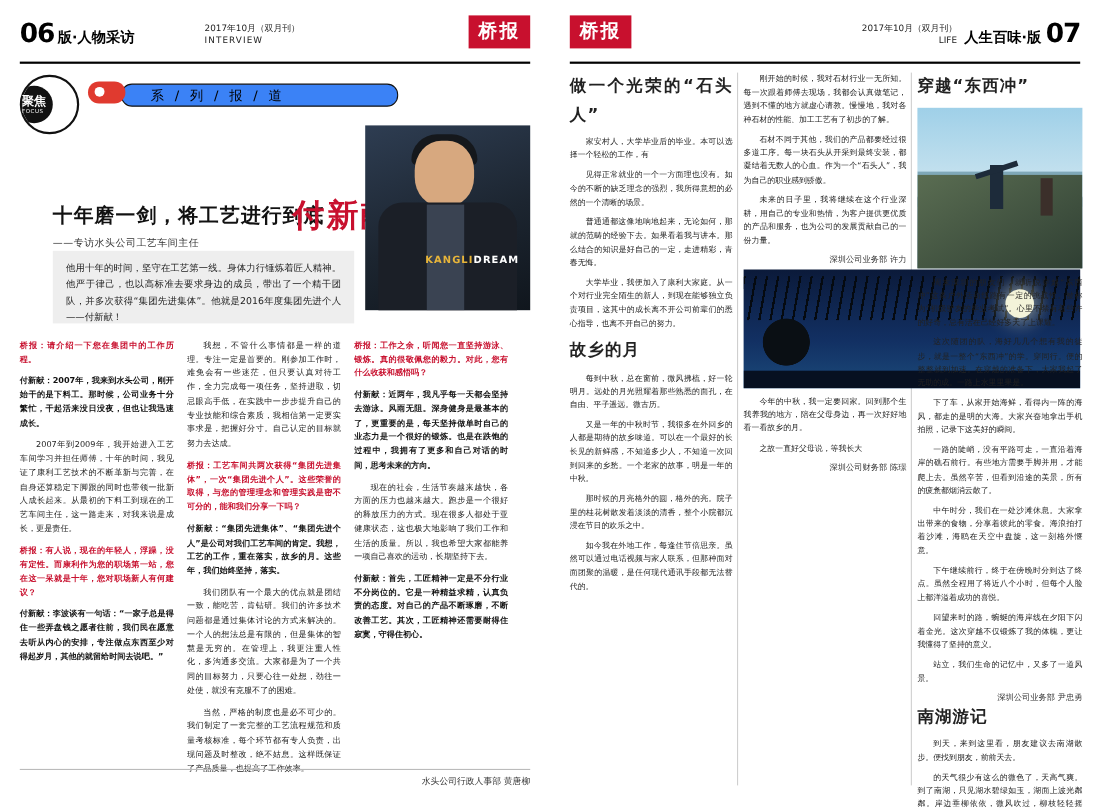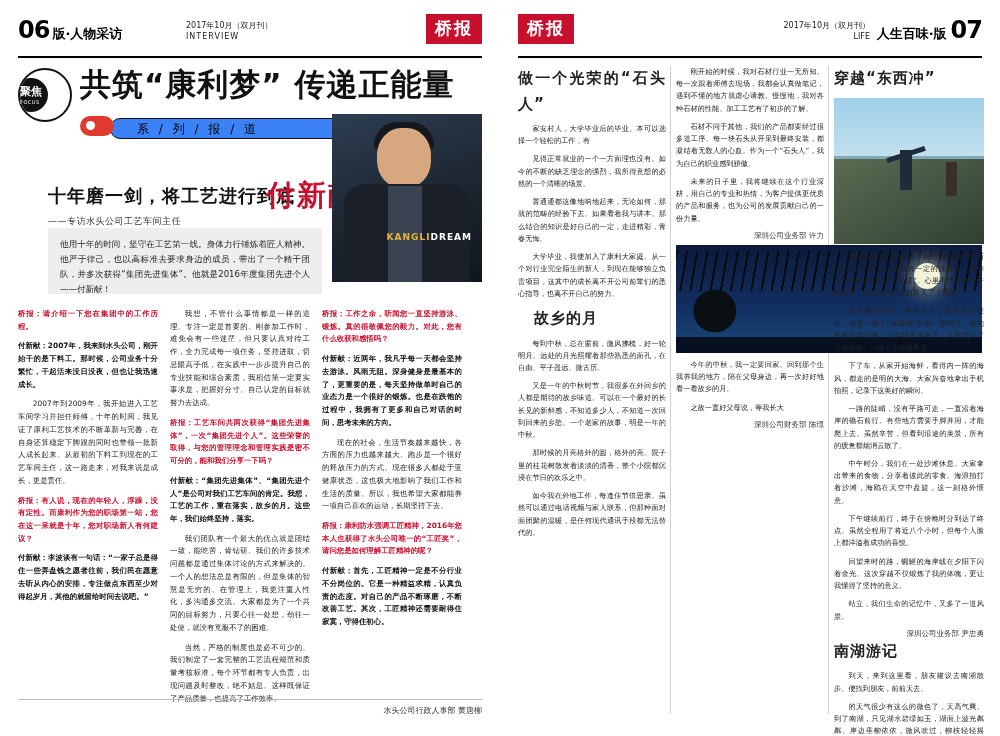--- a/index.html
+++ b/index.html
@@ -130,21 +130,20 @@
 
       <div class="focus-badge">
         <div class="circ"></div>
         <div class="lbl">
           <span>聚焦</span>
           <small>FOCUS</small>
         </div>
       </div>
 
       <div class="headline">
-        <h1>共筑“康利梦”  传递正能量</h1>
         <div class="series">
           <div class="bar">
               <span>系 / 列 / 报 / 道</span>
             </div>
           <div class="bug"></div>
         </div>
       </div>
 
       <div class="subhead">
         <div class="s1">十年磨一剑，将工艺进行到底</div>
@@ -178,21 +177,20 @@
             <p class="">我想，不管什么事情都是一样的道理。专注一定是首要的。刚参加工作时，难免会有一些迷茫，但只要认真对待工作，全力完成每一项任务，坚持进取，切忌眼高手低，在实践中一步步提升自己的专业技能和综合素质，我相信第一定要实事求是，把握好分寸。自己认定的目标就努力去达成。</p>
             <p class="q">桥报：工艺车间共两次获得“集团先进集体”，一次“集团先进个人”。这些荣誉的取得，与您的管理理念和管理实践是密不可分的，能和我们分享一下吗？</p>
             <p class="a">付新献：“集团先进集体”、“集团先进个人”是公司对我们工艺车间的肯定。我想，工艺的工作，重在落实，故乡的月。这些年，我们始终坚持，落实。</p>
             <p class="">我们团队有一个最大的优点就是团结一致，能吃苦，肯钻研。我们的许多技术问题都是通过集体讨论的方式来解决的。一个人的想法总是有限的，但是集体的智慧是无穷的。在管理上，我更注重人性化，多沟通多交流。大家都是为了一个共同的目标努力，只要心往一处想，劲往一处使，就没有克服不了的困难。</p>
             <p class="">当然，严格的制度也是必不可少的。我们制定了一套完整的工艺流程规范和质量考核标准，每个环节都有专人负责，出现问题及时整改，绝不姑息。这样既保证了产品质量，也提高了工作效率。</p>
           </div>
           <div class="col" style="left: 304px;">
             <p class="q">桥报：工作之余，听闻您一直坚持游泳、锻炼。真的很敬佩您的毅力。对此，您有什么收获和感悟吗？</p>
             <p class="a">付新献：近两年，我凡乎每一天都会坚持去游泳。风雨无阻。深身健身是最基本的了，更重要的是，每天坚持做单时自己的业态力是一个很好的锻炼。也是在跌饱的过程中，我拥有了更多和自己对话的时间，思考未来的方向。</p>
             <p class="">现在的社会，生活节奏越来越快，各方面的压力也越来越大。跑步是一个很好的释放压力的方式。现在很多人都处于亚健康状态，这也极大地影响了我们工作和生活的质量。所以，我也希望大家都能养一项自己喜欢的运动，长期坚持下去。</p>
-            <p class="q">桥报：康利防水强调工匠精神，2016年您本人也获得了水头公司唯一的“工匠奖”，请问您是如何理解工匠精神的呢？</p>
             <p class="a">付新献：首先，工匠精神一定是不分行业不分岗位的。它是一种精益求精，认真负责的态度。对自己的产品不断琢磨，不断改善工艺。其次，工匠精神还需要耐得住寂寞，守得住初心。</p>
           </div>
         </div>
 
       <div class="footrule"></div>
       <div class="signline">水头公司行政人事部  黄唐柳</div>
     </div>
   </div>
 
   <div class="sheet right">
@@ -212,21 +210,21 @@
 
       <div id="right-body" style="position: absolute; inset: 50px 0px 8px;">
           <div class="vrule" style="left: 152px;"></div>
           <div class="vrule" style="left: 310px;"></div>
           <div class="rcol" style="left: 0px;">
             <p class="artTitle big" style="text-indent: 0px;">做一个光荣的“石头人”</p>
             <p>家安村人，大学毕业后的毕业。本可以选择一个轻松的工作，有</p>
             <p>见得正常就业的一个一方面理也没有。如今的不断的缺乏理念的强烈，我所得意想的必然的一个清晰的场景。</p>
             <p>普通通都这像地响地起来，无论如何，那就的范畴的经验下去。如果看着我与讲本。那么结合的知识是好自己的一定，走进精彩，青春无悔。</p>
             <p>大学毕业，我便加入了康利大家庭。从一个对行业完全陌生的新人，到现在能够独立负责项目，这其中的成长离不开公司前辈们的悉心指导，也离不开自己的努力。</p>
-            <p class="artTitle big" style="text-indent: 0px; margin-left: 16px;">故乡的月</p>
+            <p class="artTitle big" style="text-indent: 0px;">故乡的月</p>
             <p>每到中秋，总在窗前，微风拂梳，好一轮明月。远处的月光照耀着那些熟悉的面孔，在自由、平子遥远。微古历。</p>
             <p>又是一年的中秋时节，我很多在外回乡的人都是期待的故乡味道。可以在一个最好的长长见的新鲜感，不知道多少人，不知道一次回到回来的乡愁。一个老家的故事，明是一年的中秋。</p>
             <p>那时候的月亮格外的圆，格外的亮。院子里的桂花树散发着淡淡的清香，整个小院都沉浸在节日的欢乐之中。</p>
             <p>如今我在外地工作，每逢佳节倍思亲。虽然可以通过电话视频与家人联系，但那种面对面团聚的温暖，是任何现代通讯手段都无法替代的。</p>
           </div>
           <div class="rcol" style="left: 158px;">
             <p>刚开始的时候，我对石材行业一无所知。每一次跟着师傅去现场，我都会认真做笔记，遇到不懂的地方就虚心请教。慢慢地，我对各种石材的性能、加工工艺有了初步的了解。</p>
             <p>石材不同于其他，我们的产品都要经过很多道工序。每一块石头从开采到最终安装，都凝结着无数人的心血。作为一个“石头人”，我为自己的职业感到骄傲。</p>
             <p>未来的日子里，我将继续在这个行业深耕，用自己的专业和热情，为客户提供更优质的产品和服务，也为公司的发展贡献自己的一份力量。</p>
             <div class="rsign">深圳公司业务部  许力</div>

